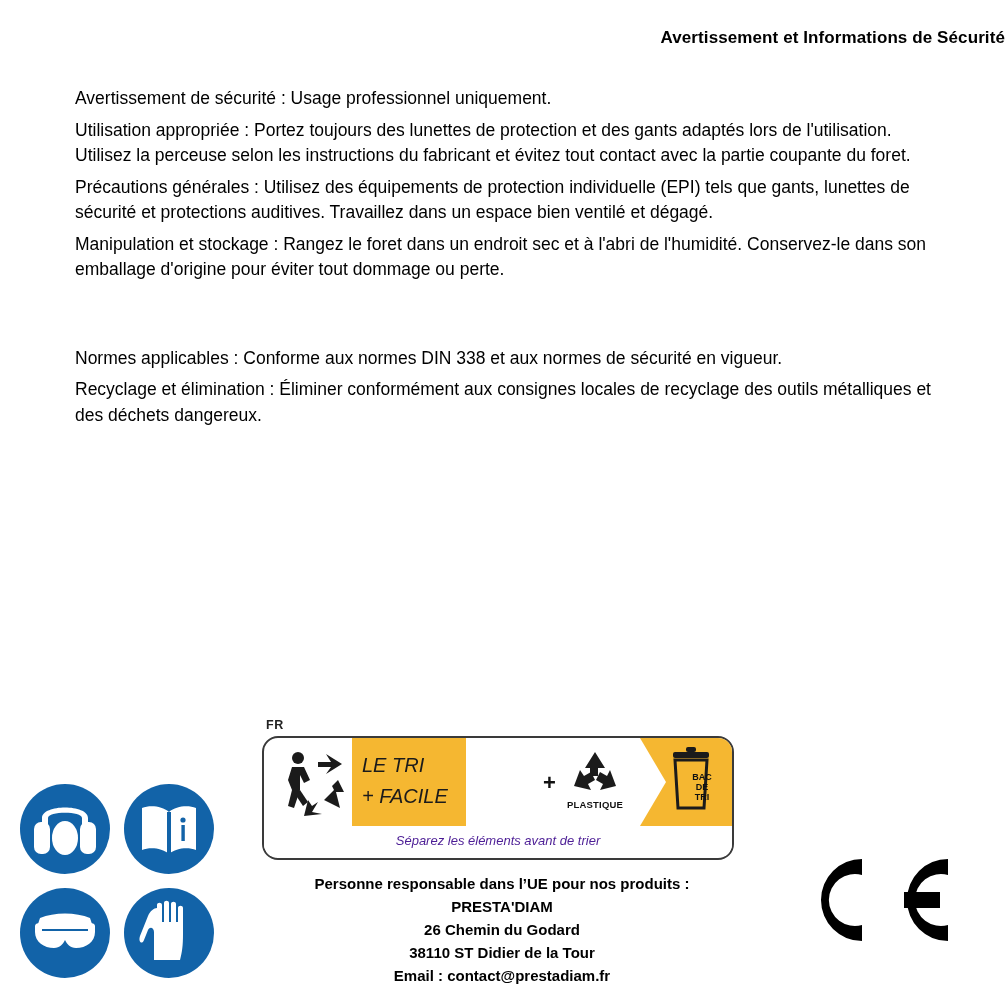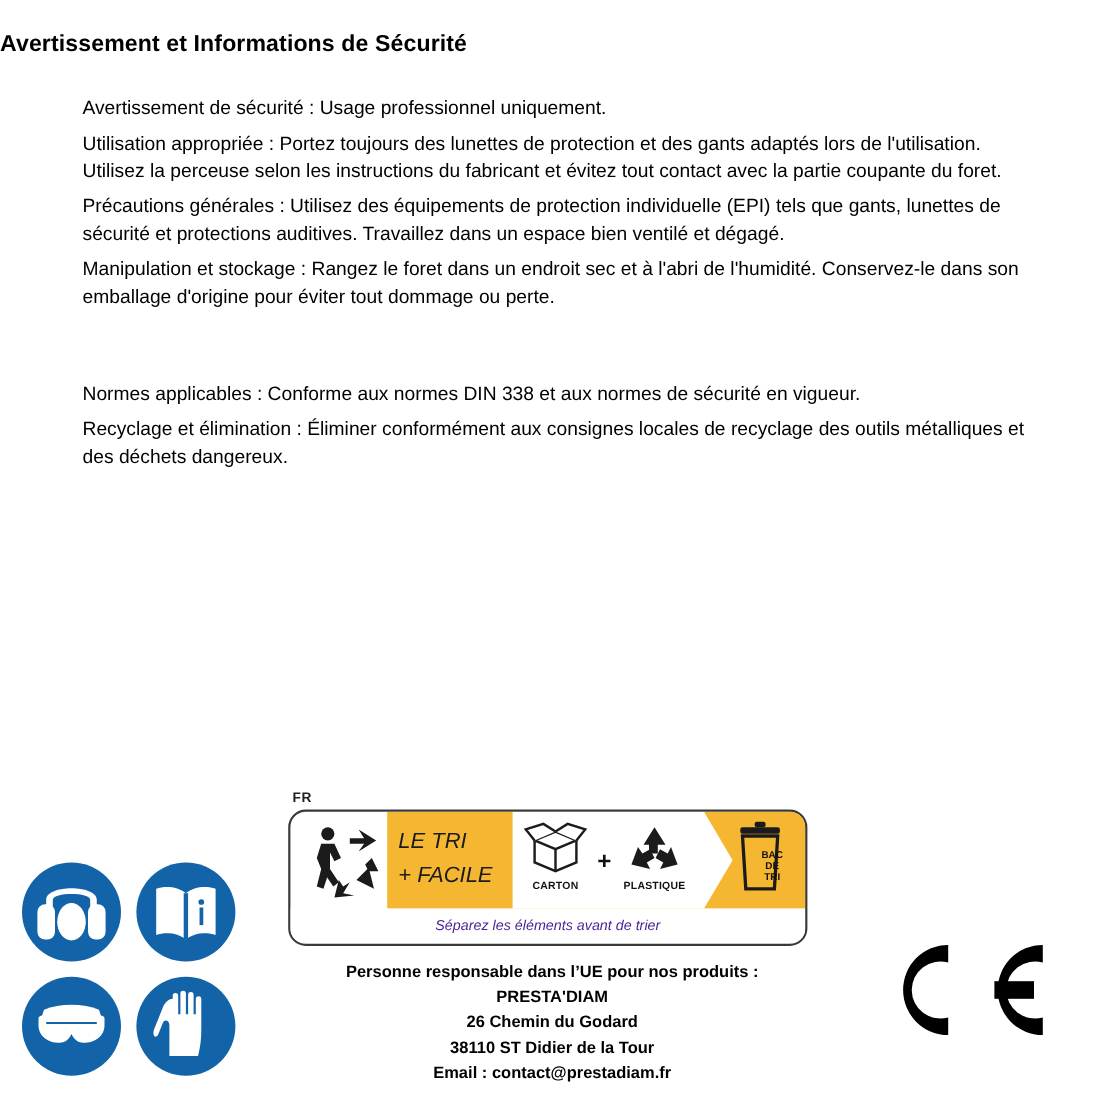--- a/index.html
+++ b/index.html
@@ -18,22 +18,22 @@
   .page {
     position: relative;
     width: 1005px;
     height: 1005px;
   }
   .doc-title {
     position: absolute;
     top: 28px;
     left: 0;
     width: 1005px;
-    text-align: left;
-    font-size: 21px;
+    text-align: right;
+    font-size: 17px;
     font-weight: bold;
     letter-spacing: 0.1px;
   }
   .body-text {
     position: absolute;
     top: 80px;
     left: 69px;
     width: 880px;
     font-size: 17.5px;
     line-height: 25.5px;
@@ -294,30 +294,20 @@
           <path d="M64 34 L70 46 L62 46 L66 62 L50 54 L60 44 L58 40 Z" fill="#1b1b1b"></path>
           <path d="M44 56 L38 66 L48 68 L30 70 L34 54 L38 60 Z" fill="#1b1b1b"></path>
         </svg>
       </div>
 
       <div class="tri-text">
         <div>LE TRI</div>
         <div>+ FACILE</div>
       </div>
 
-      <div class="tri-carton">
-        <svg width="70" height="48" viewBox="0 0 70 48">
-          <path d="M16 18 L35 10 L54 18 L54 38 L35 46 L16 38 Z" fill="#ffffff" stroke="#1b1b1b" stroke-width="2.2"></path>
-          <path d="M16 18 L35 26 L54 18" fill="none" stroke="#1b1b1b" stroke-width="2.2"></path>
-          <path d="M35 26 L35 46" fill="none" stroke="#1b1b1b" stroke-width="2.2"></path>
-          <path d="M16 18 L8 8 L24 3 L35 10" fill="#ffffff" stroke="#1b1b1b" stroke-width="2.2"></path>
-          <path d="M54 18 L62 8 L46 3 L35 10" fill="#ffffff" stroke="#1b1b1b" stroke-width="2.2"></path>
-        </svg>
-        <div class="tri-cap">CARTON</div>
-      </div>
 
       <div class="tri-plus">+</div>
 
       <div class="tri-plastique">
         <svg width="70" height="48" viewBox="0 0 70 48">
           <path d="M35 6 L45 22 L38 22 L38 30 L30 30 L30 22 L25 22 Z" fill="#1b1b1b"></path>
           <path d="M14 40 L20 24 L24 30 L31 26 L35 34 L28 38 L31 44 Z" fill="#1b1b1b"></path>
           <path d="M56 40 L40 44 L43 38 L36 34 L40 26 L47 30 L50 24 Z" fill="#1b1b1b"></path>
         </svg>
         <div class="tri-cap">PLASTIQUE</div>

